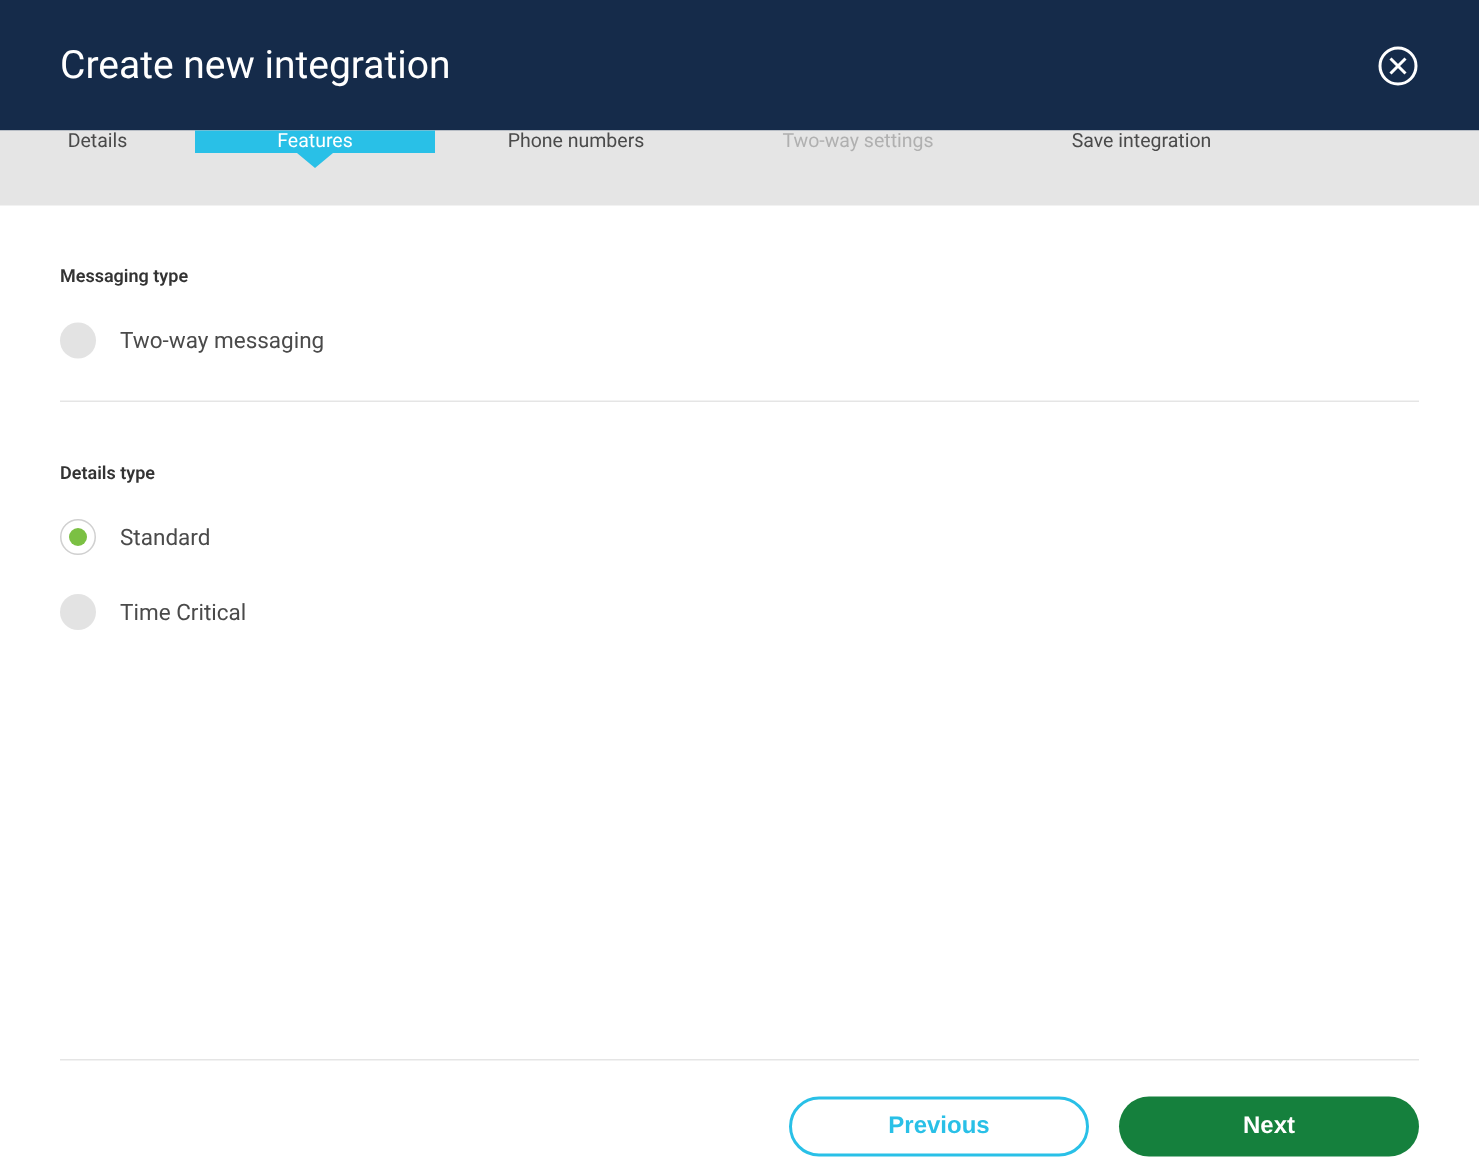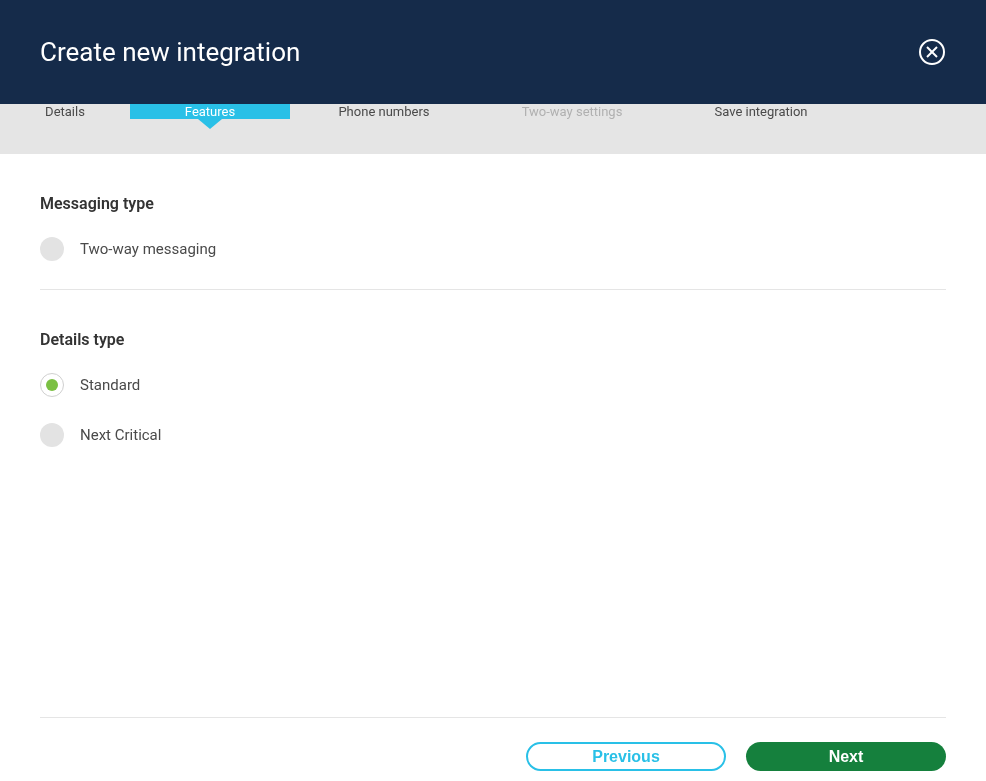--- a/index.html
+++ b/index.html
@@ -9,21 +9,21 @@
     }
     body {
       font-family: -apple-system, BlinkMacSystemFont, "Segoe UI", Roboto, Helvetica, Arial, sans-serif;
       width: 986px;
       height: 781px;
       background: #ffffff;
       overflow: hidden;
     }
     .header {
       background: #152b4a;
-      height: 104px;
+      height: 87px;
       display: flex;
       align-items: center;
       justify-content: space-between;
       padding: 0 40px;
     }
     .header-title {
       color: #ffffff;
       font-size: 26px;
       font-weight: 400;
     }
@@ -92,21 +92,21 @@
       color: #b0b0b0;
       cursor: default;
     }
     .content {
       padding: 40px 40px 0 40px;
     }
     .section {
       margin-bottom: 20px;
     }
     .section-title {
-      font-size: 16px;
+      font-size: 12px;
       font-weight: 600;
       color: #333333;
       margin-bottom: 24px;
     }
     .radio-option {
       display: flex;
       align-items: center;
       margin-bottom: 26px;
       cursor: pointer;
     }
@@ -155,21 +155,21 @@
       margin-bottom: 24px;
     }
     .footer-buttons {
       display: flex;
       justify-content: flex-end;
       gap: 20px;
       padding-bottom: 10px;
     }
     .btn {
       width: 200px;
-      height: 29px;
+      height: 40px;
       border-radius: 20px;
       font-size: 16px;
       font-weight: 600;
       cursor: pointer;
       display: flex;
       align-items: center;
       justify-content: center;
       border: none;
     }
     .btn-secondary {
@@ -228,21 +228,21 @@
   <div class="section">
     <div class="section-title">Details type</div>
     <div class="radio-option">
       <div class="radio-circle selected">
         <div class="radio-dot"></div>
       </div>
       <div class="radio-label">Standard</div>
     </div>
     <div class="radio-option">
       <div class="radio-circle"></div>
-      <div class="radio-label">Next Critical</div>
+      <div class="radio-label">Time Critical</div>
     </div>
   </div>
 </div>
 
 <div class="footer">
   <div class="footer-divider"></div>
   <div class="footer-buttons">
     <button class="btn btn-secondary">Previous</button>
     <button class="btn btn-primary">Next</button>
   </div>

